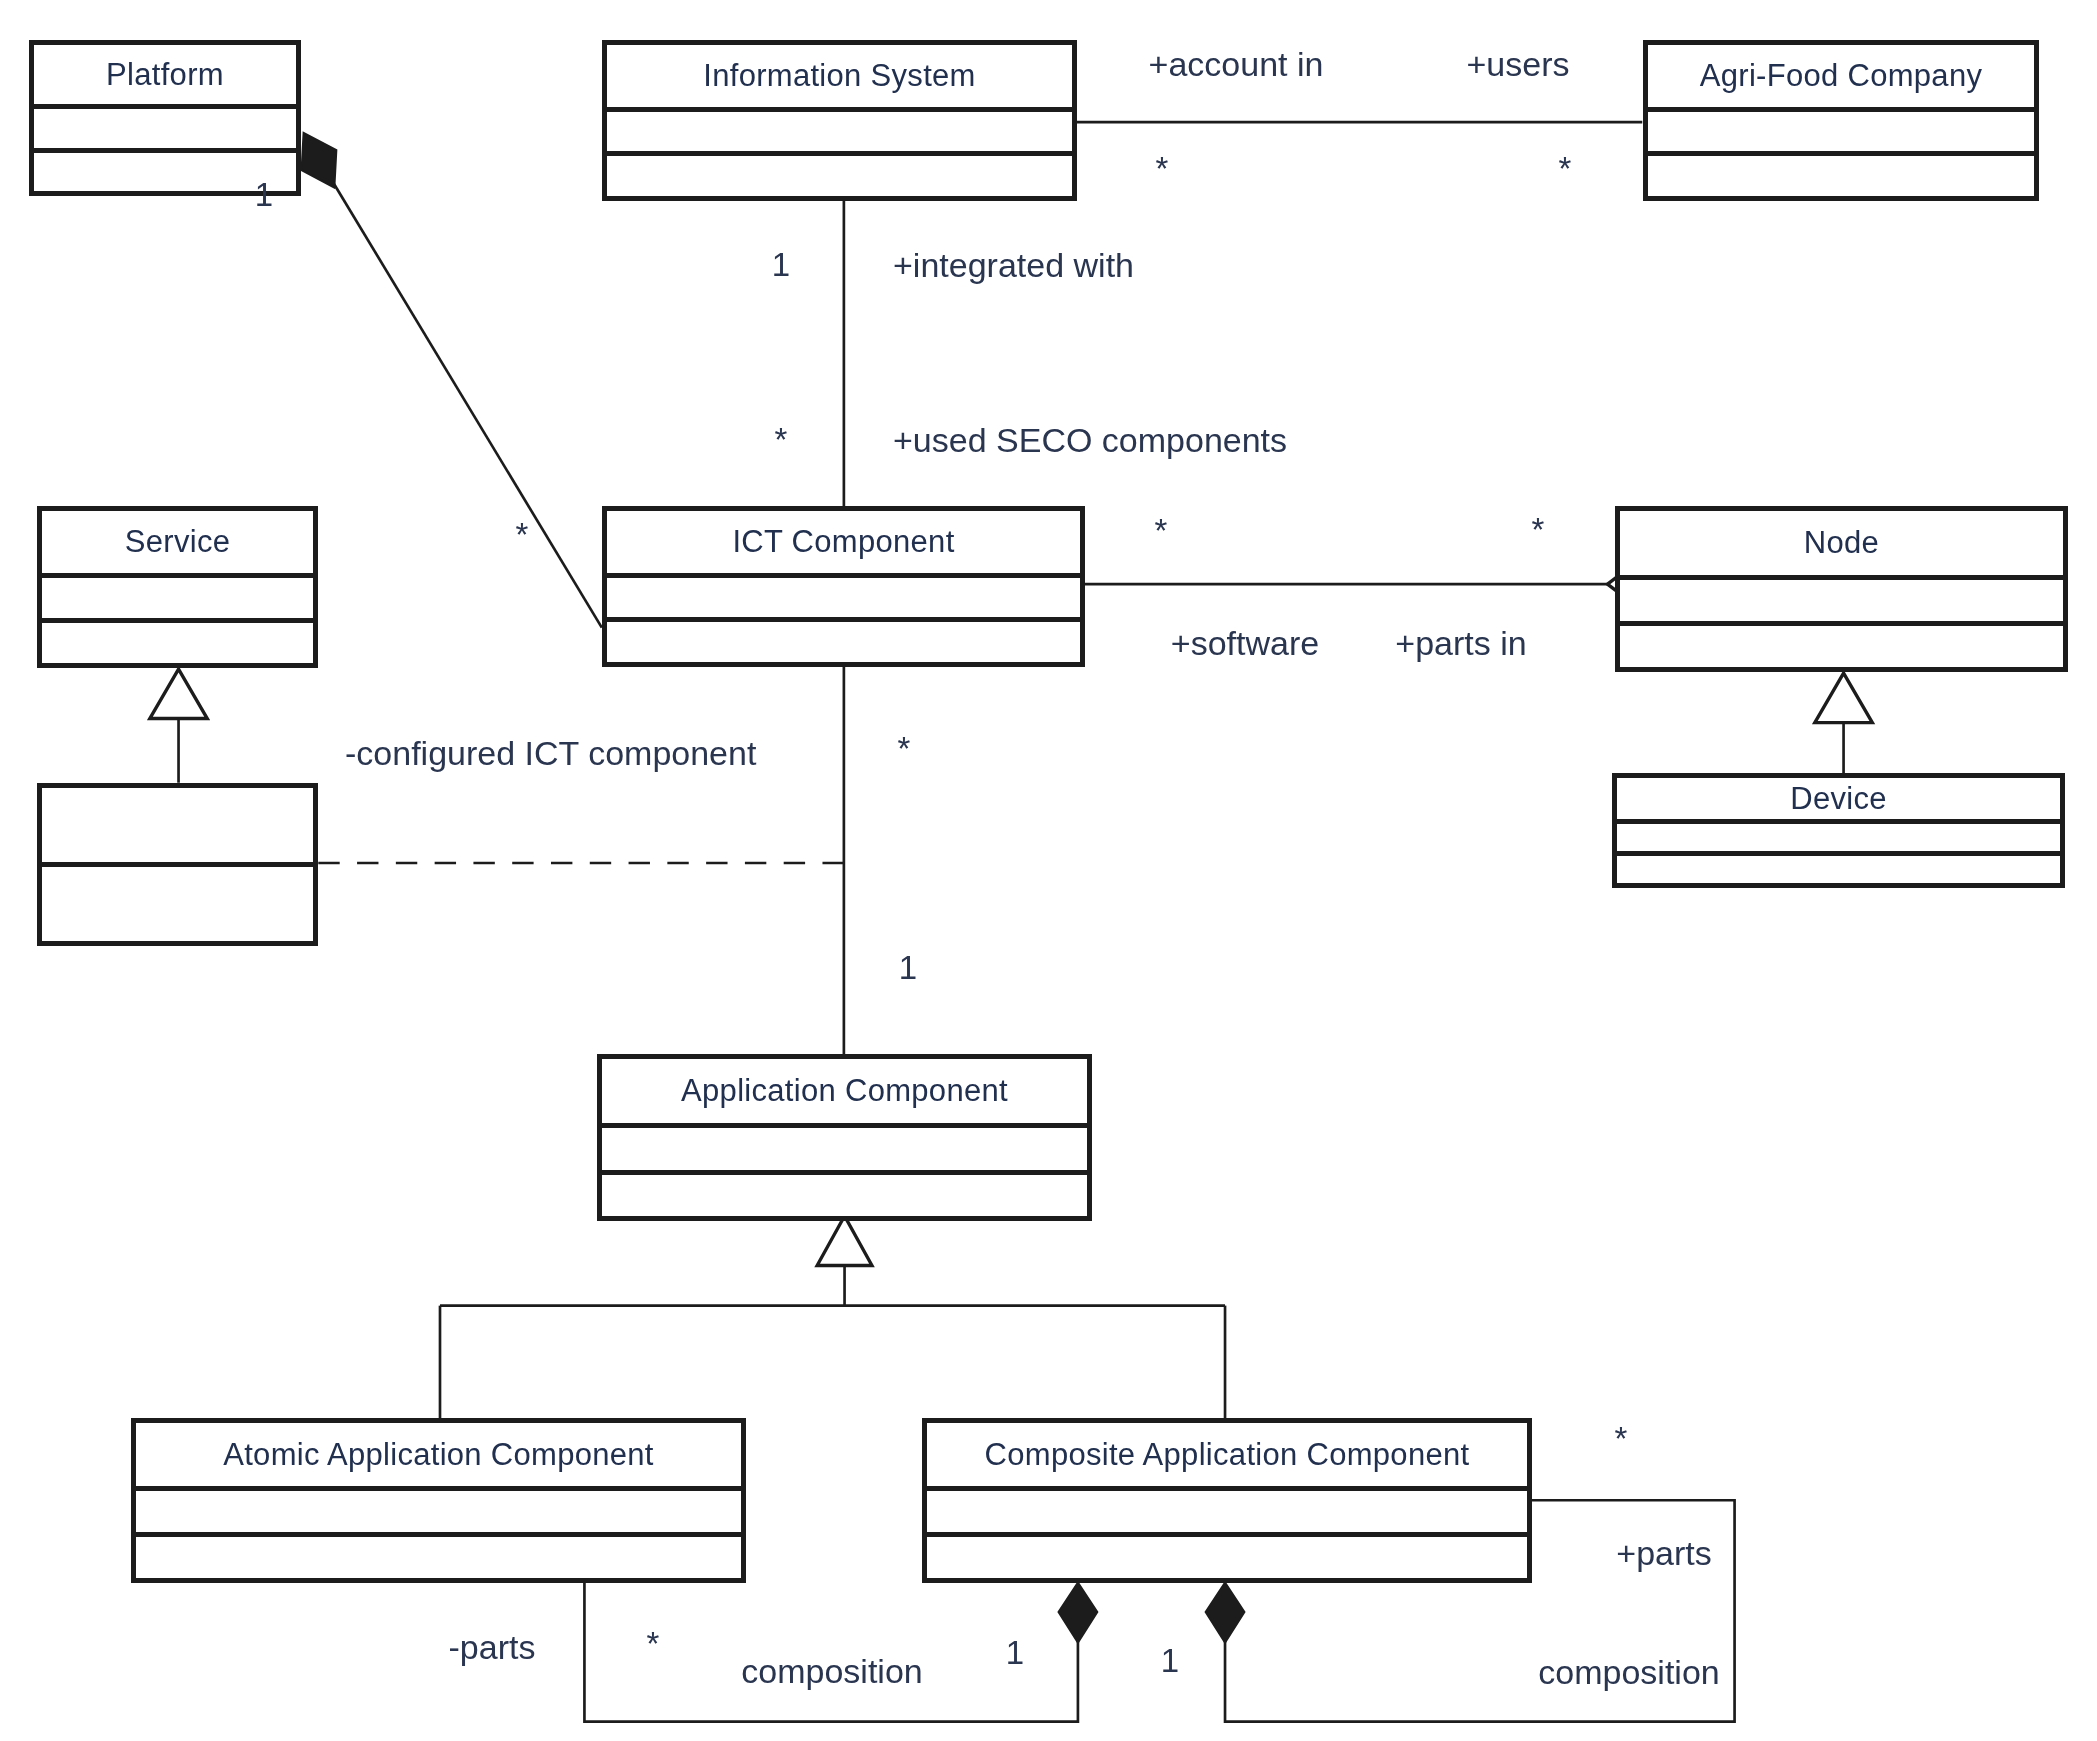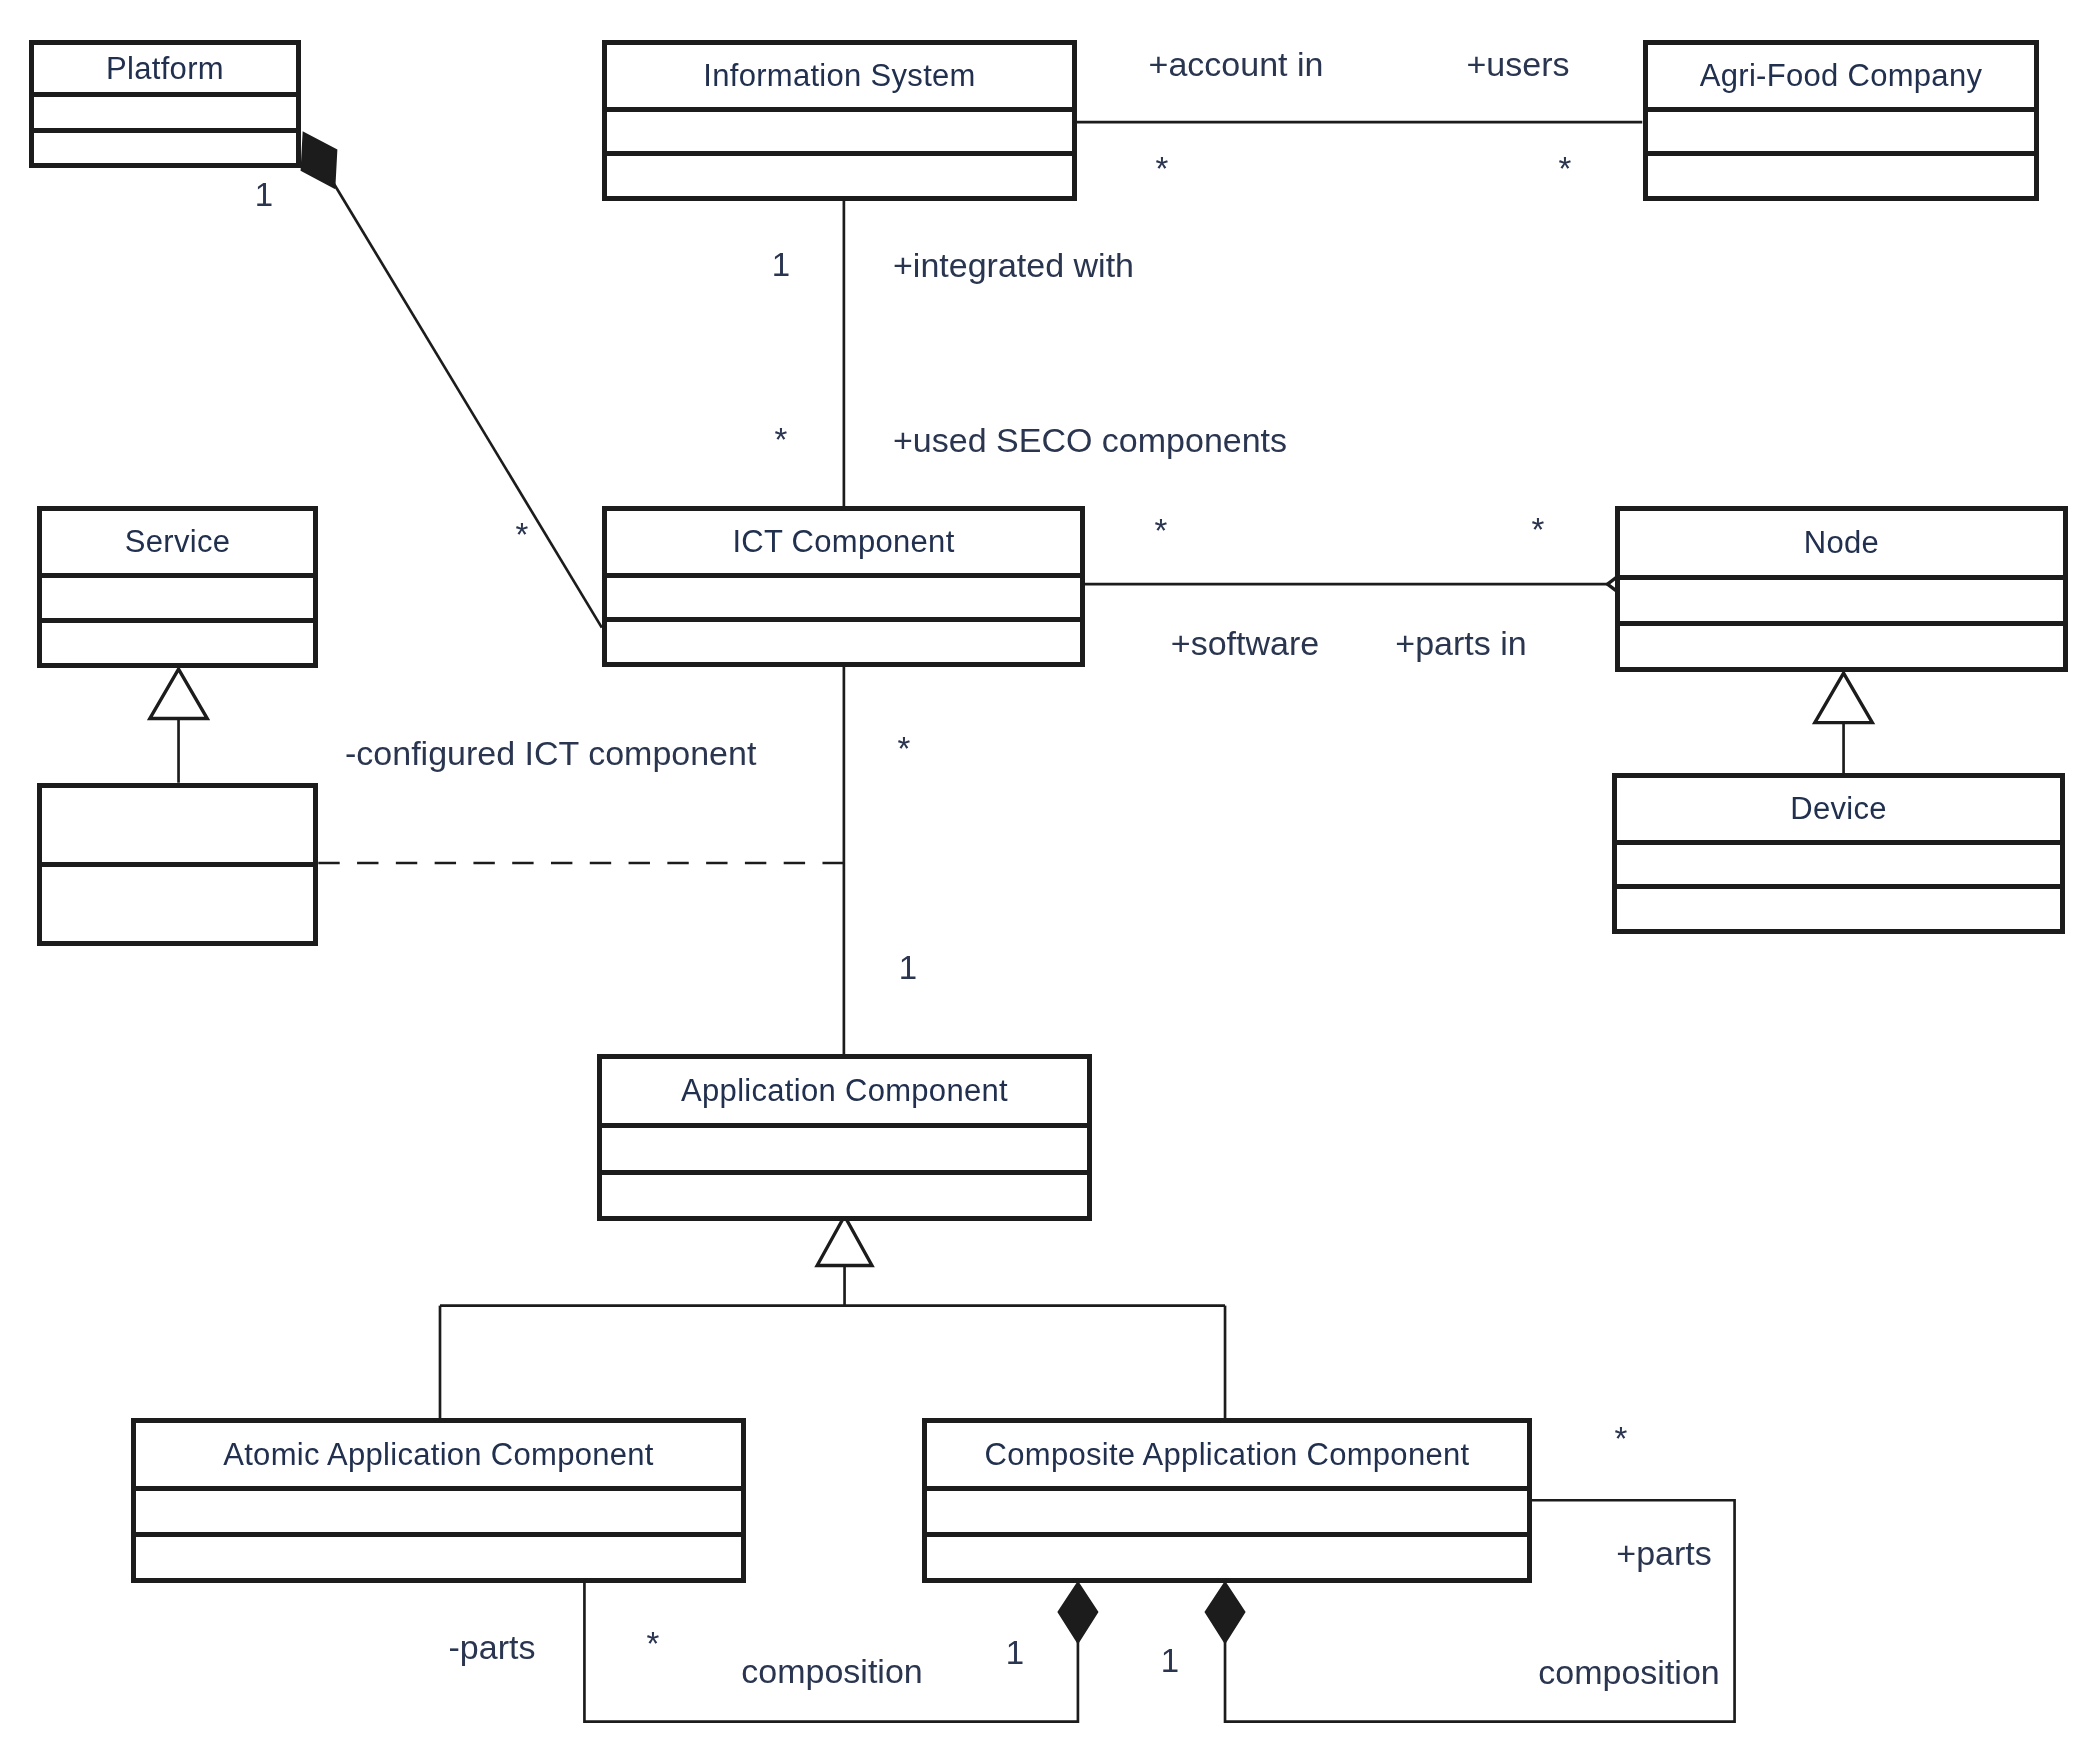--- a/index.html
+++ b/index.html
@@ -69,21 +69,21 @@
     <line x1="658" y1="1952" x2="658" y2="2120" stroke="currentColor" stroke-width="4"></line>
     <line x1="1832" y1="1952" x2="1832" y2="2120" stroke="currentColor" stroke-width="4"></line>
 
     <polyline points="874,2366 874,2574 1612,2574 1612,2450" fill="none" stroke="currentColor" stroke-width="4"></polyline>
     <polygon points="1612,2366 1641,2410 1612,2456 1583,2410" fill="currentColor" stroke="currentColor" stroke-width="3"></polygon>
 
     <polyline points="2290,2243 2594,2243 2594,2574 1832,2574 1832,2450" fill="none" stroke="currentColor" stroke-width="4"></polyline>
     <polygon points="1832,2366 1861,2410 1832,2456 1803,2410" fill="currentColor" stroke="currentColor" stroke-width="3"></polygon>
   </svg>
 
-  <div class="uml-class" style="left:29px; top:40px; width:272px; height:128px;">
+  <div class="uml-class" style="left:29px; top:40px; width:272px; height:156px;">
     <div class="cmp title">Platform</div>
     <div class="cmp"></div>
     <div class="cmp"></div>
   </div>
 
   <div class="uml-class" style="left:602px; top:40px; width:475px; height:161px;">
     <div class="cmp title">Information System</div>
     <div class="cmp"></div>
     <div class="cmp"></div>
   </div>
@@ -110,21 +110,21 @@
     <div class="cmp title">Node</div>
     <div class="cmp"></div>
     <div class="cmp"></div>
   </div>
 
   <div class="uml-class" style="left:37px; top:783px; width:281px; height:163px;">
     <div class="cmp"></div>
     <div class="cmp"></div>
   </div>
 
-  <div class="uml-class" style="left:1612px; top:773px; width:453px; height:161px;">
+  <div class="uml-class" style="left:1612px; top:773px; width:453px; height:115px;">
     <div class="cmp title">Device</div>
     <div class="cmp"></div>
     <div class="cmp"></div>
   </div>
 
   <div class="uml-class" style="left:597px; top:1054px; width:495px; height:167px;">
     <div class="cmp title">Application Component</div>
     <div class="cmp"></div>
     <div class="cmp"></div>
   </div>

